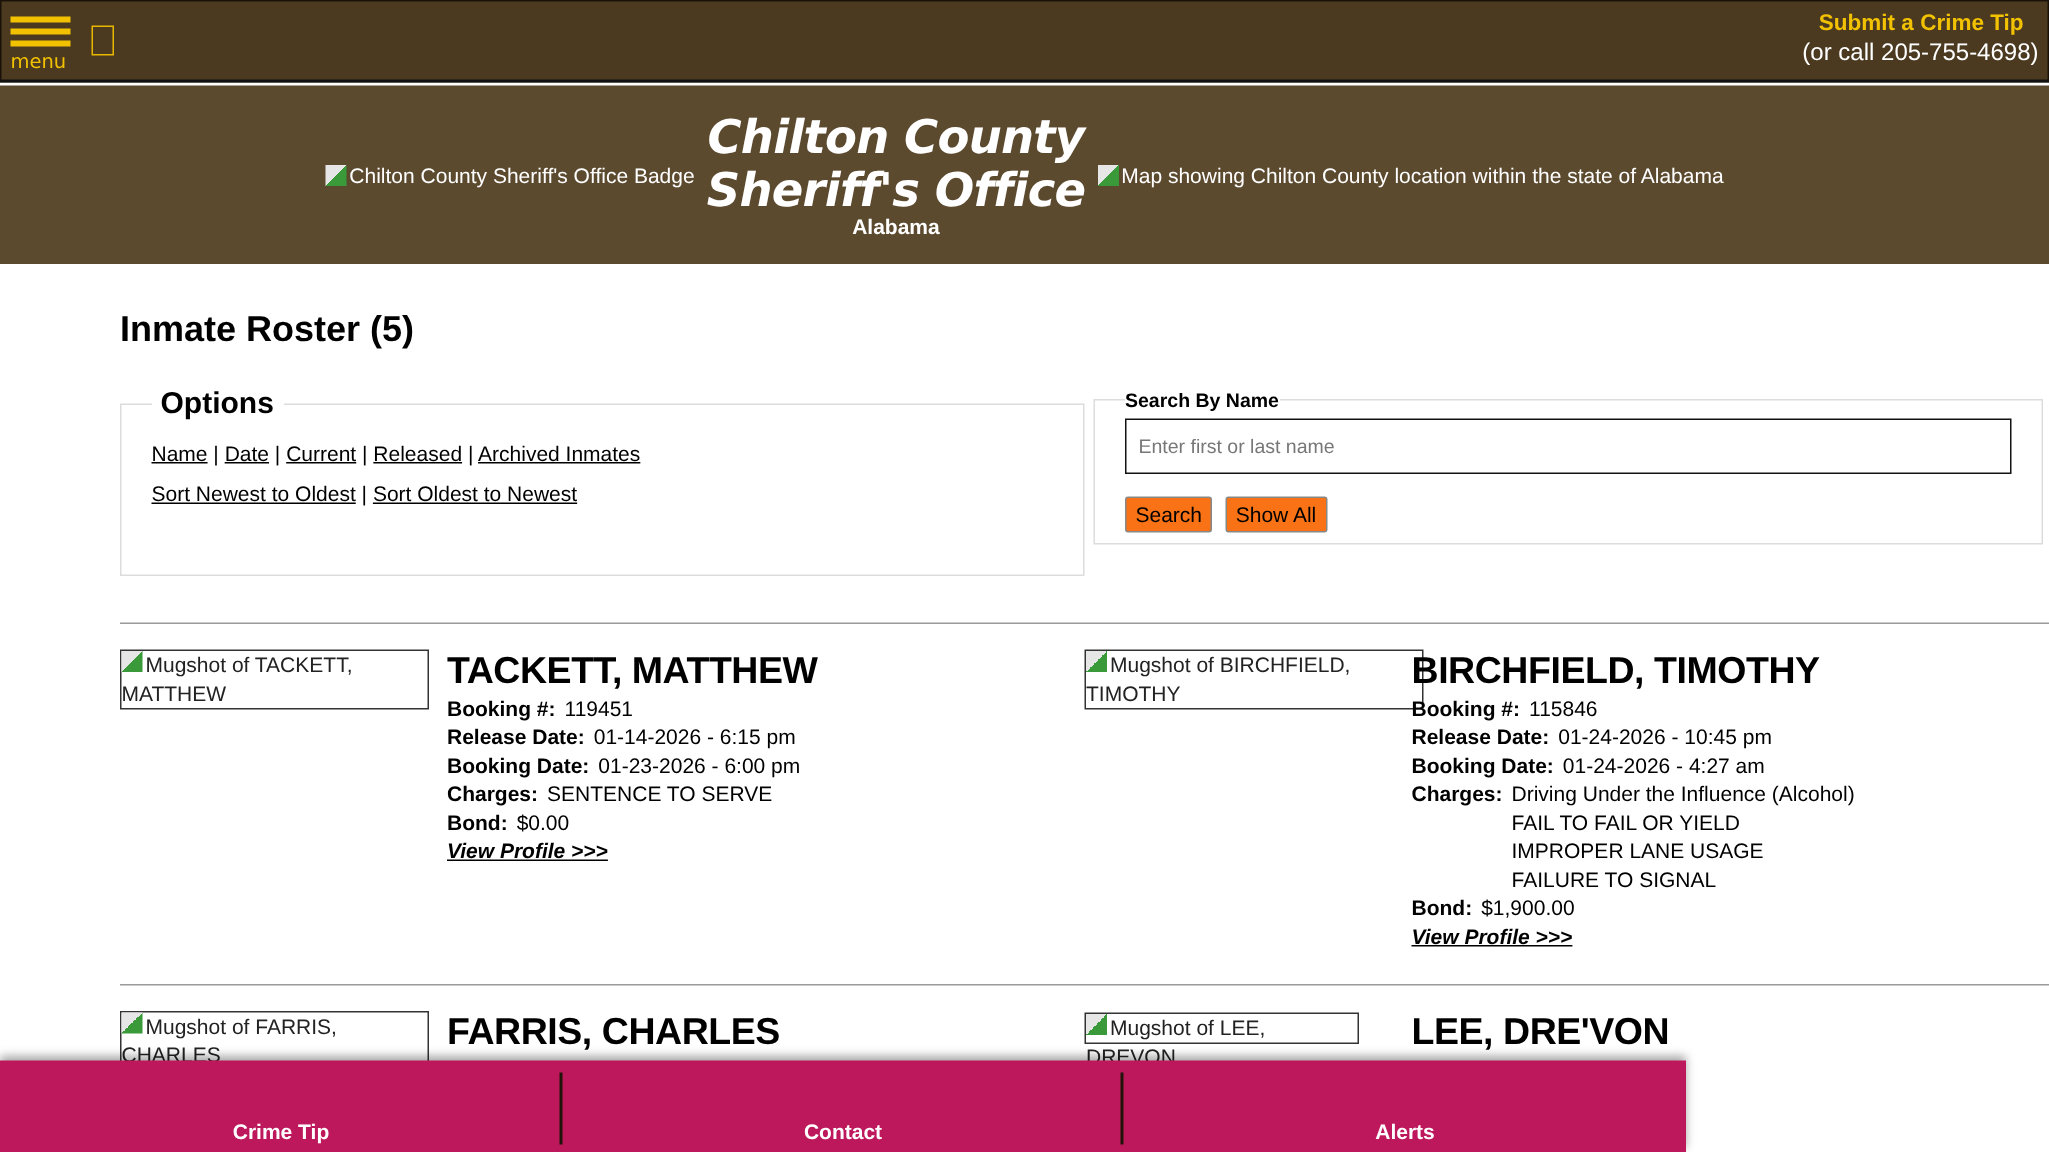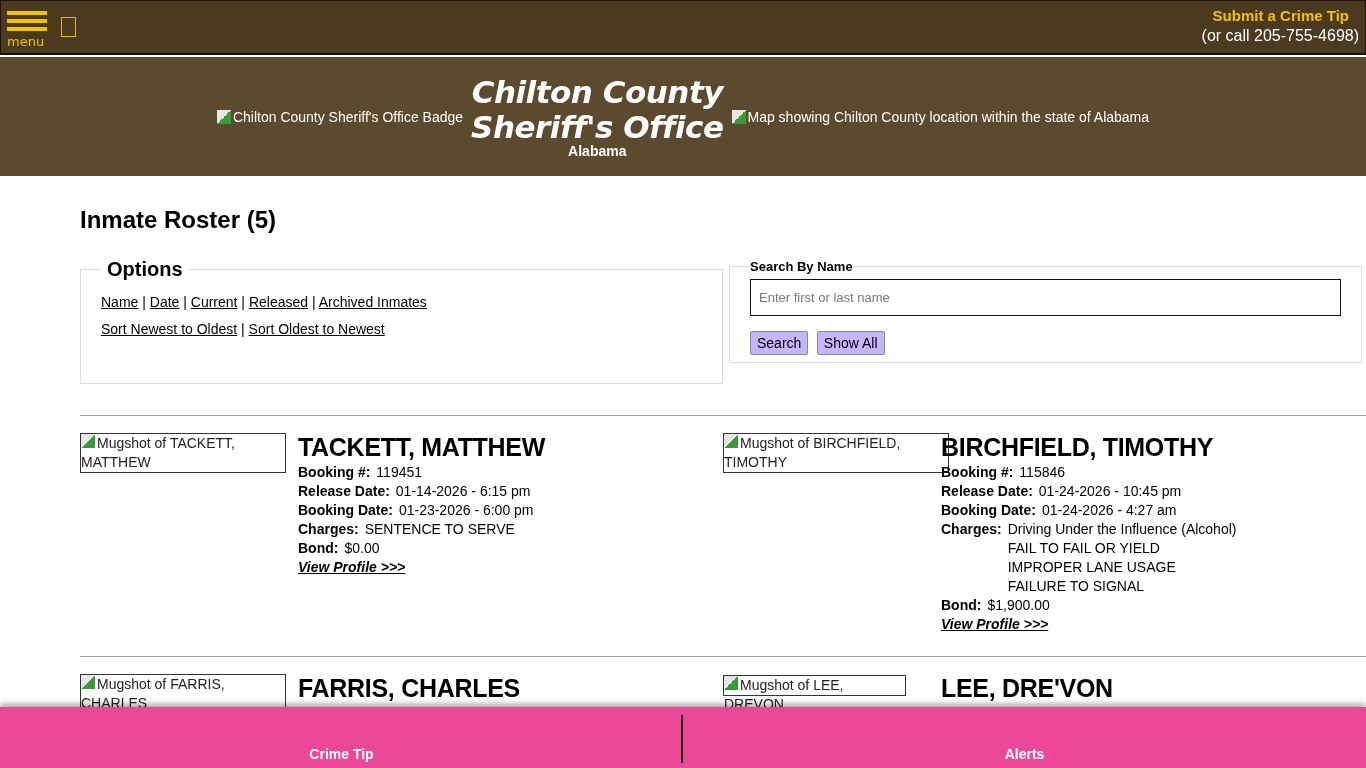--- a/index.html
+++ b/index.html
@@ -41,34 +41,34 @@
     .links { font-size: 14px; margin-top: 8px; line-height: 27px; }
     .links a { color: #000; text-decoration: underline; cursor: pointer; }
     fieldset.search {
       position: absolute; left: 729px; top: 259px; width: 632px; height: 104px;
       border: 1px solid #dcdcdc; margin: 0; padding: 0 20px;
     }
     fieldset.search legend { font-size: 13px; font-weight: bold; padding: 0; }
     .search-input { width: 591px; height: 37px; border: 1.5px solid #111; font-size: 13px; padding: 0 8px; margin-top: 5px; font-family: "Liberation Sans", sans-serif; }
     .search-input::placeholder { color: #777; }
     .btns { margin-top: 15px; }
-    .btn { font-size: 14px; padding: 3px 6px; background: #c4b5fd; border: 1px solid #888; border-radius: 2px; margin-right: 4px; font-family: "Liberation Sans", sans-serif; }
+    .btn { font-size: 14px; padding: 3px 6px; background: #f97316; border: 1px solid #888; border-radius: 2px; margin-right: 4px; font-family: "Liberation Sans", sans-serif; }
 
     .divider { position: absolute; left: 80px; width: 1286px; height: 1px; background: #999; }
     .mug { position: absolute; border: 1px solid #333; font-size: 14px; line-height: 19px; padding: 0; color:#222; }
     .info { position: absolute; }
     .info .name { font-size: 25px; font-weight: bold; margin: 0 0 2px 0; line-height: 28px; letter-spacing: -0.3px; }
     .row { font-size: 14px; line-height: 19px; display: flex; }
     .row .k { font-weight: bold; margin-right: 6px; white-space: nowrap; }
     .row .v div { line-height: 19px; }
     .profile { font-size: 14px; font-weight: bold; font-style: italic; text-decoration: underline; color: #000; cursor: pointer; line-height: 19px; }
 
     .footer {
-      position: absolute; left: 0; top: 707px; width: 1366px; height: 61px;
-      background: #ec4899; box-shadow: 0 -3px 6px rgba(0,0,0,0.35); display: flex;
+      position: absolute; left: 0; top: 707px; width: 1124px; height: 61px;
+      background: #be185d; box-shadow: 0 -3px 6px rgba(0,0,0,0.35); display: flex;
     }
     .footer .fi { flex: 1; position: relative; color: #fff; font-weight: bold; font-size: 14px; text-align: center; padding-top: 39px; cursor: pointer; }
     .footer .fi.sep::after { content: ""; position: absolute; right: 0; top: 8px; width: 2px; height: 48px; background: #1e1408; }
   </style>
 </head>
 <body>
 
 <div class="topbar">
   <div class="hamburger">
     <div class="bar"></div>
@@ -208,14 +208,15 @@
   <div class="mug" style="left:723px; top:675px; width:183px; height:21px;">
     <span class="broken"></span><span>Mugshot of LEE, DREVON</span>
   </div>
   <div class="info" style="left:941px; top:674px;">
     <div class="name">LEE, DRE'VON</div>
   </div>
 </div>
 
 <div class="footer">
   <div class="fi sep">Crime Tip</div>
+  <div class="fi sep">Contact</div>
   <div class="fi">Alerts</div>
 </div>
 
 </body></html>

